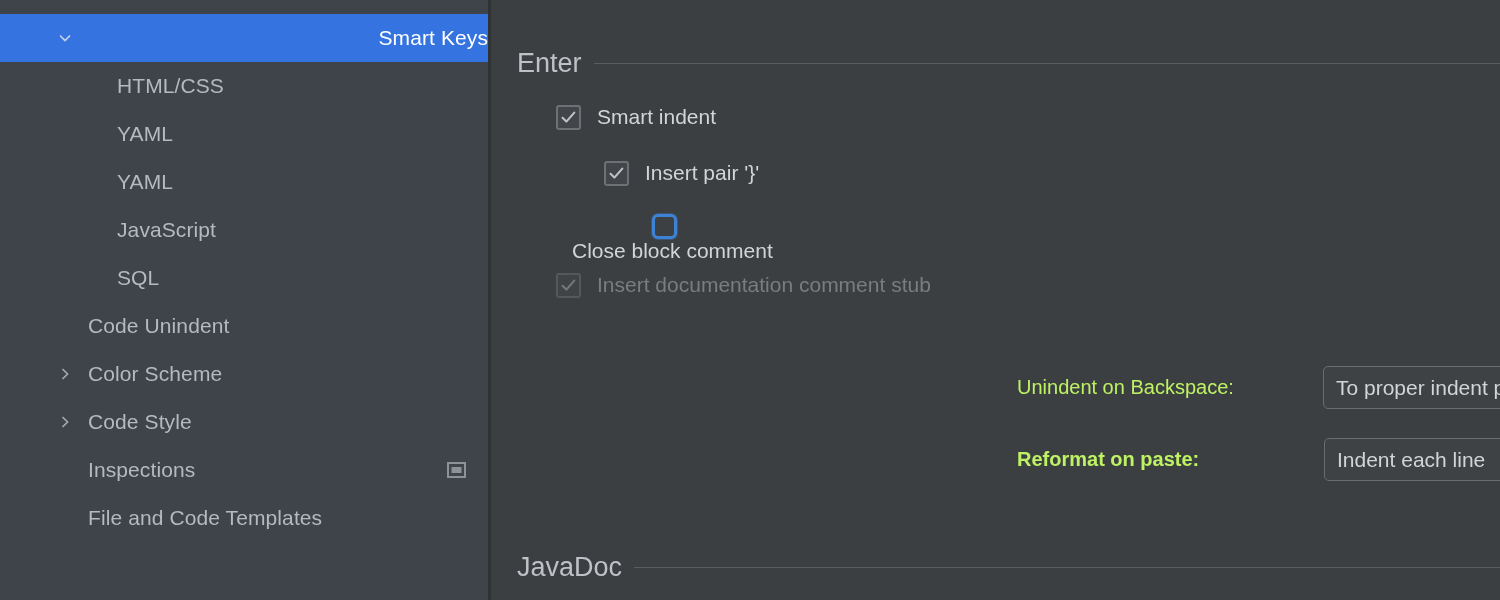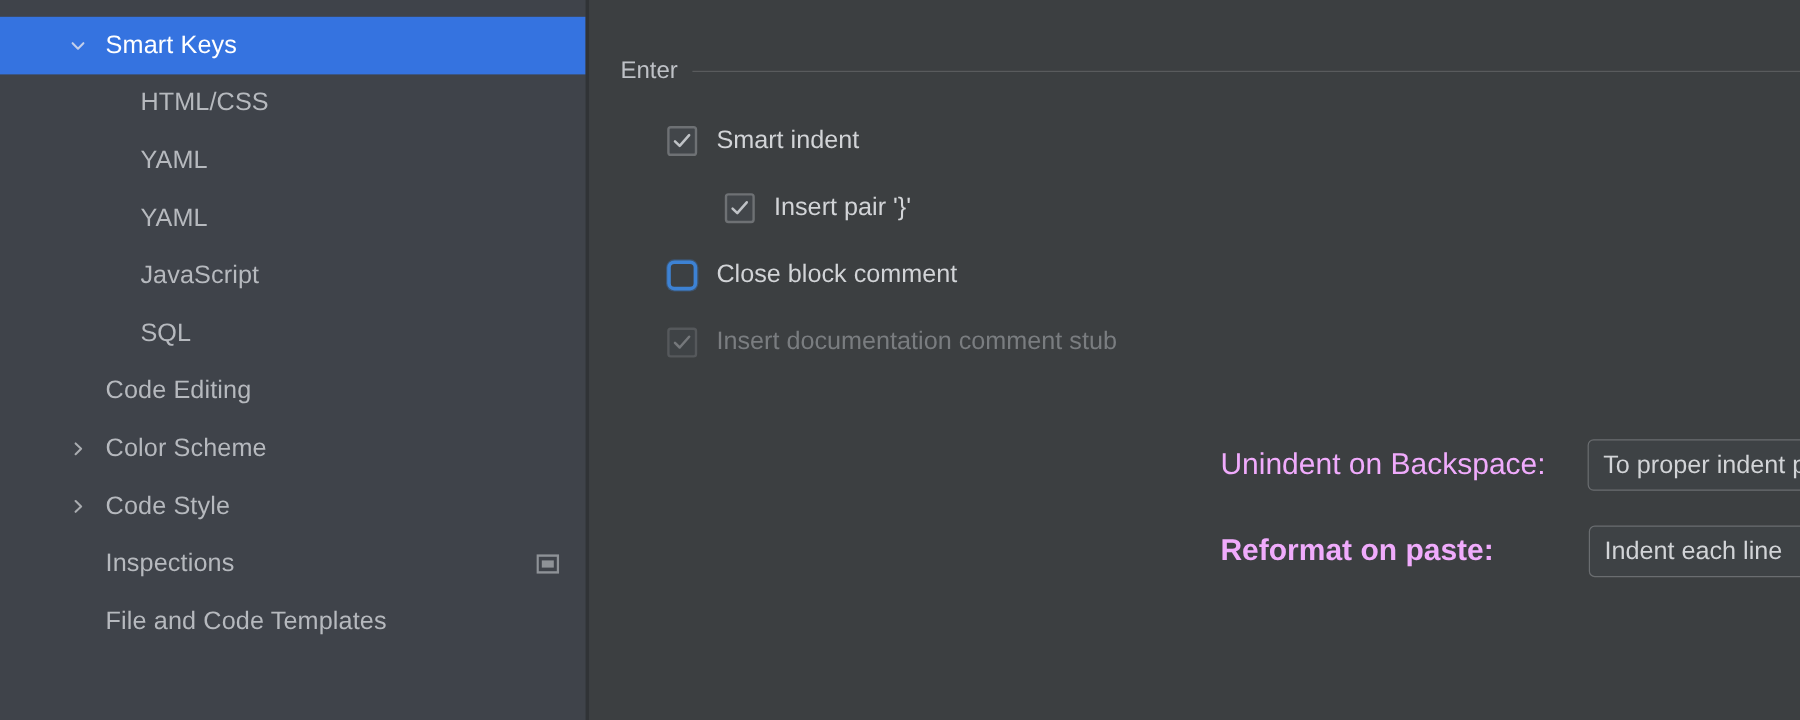--- a/index.html
+++ b/index.html
@@ -61,20 +61,21 @@
     position: relative;
     height: 48px;
     display: flex;
     align-items: center;
     white-space: nowrap;
     cursor: default;
   }
 
   .sb-row.selected {
     background: #3573E0;
+    justify-content: flex-end;
   }
 
   .chev {
     position: absolute;
     top: 50%;
     width: 14px; height: 14px;
     margin-top: -7px;
   }
   .chev svg { display: block; width: 14px; height: 14px; }
 
@@ -113,21 +114,21 @@
   }
 
   .section-head {
     position: absolute;
     left: 26px;
     display: flex;
     align-items: center;
     width: calc(100% - 26px);
   }
   .section-title {
-    font-size: 20px;
+    font-size: 27px;
     color: #BEC1C6;
     white-space: nowrap;
     padding-right: 12px;
   }
   .section-rule {
     flex: 1 1 auto;
     height: 1px;
     background: #595B5D;
   }
 
@@ -167,22 +168,22 @@
   }
   .cb-row.disabled .cb-label { color: #7A7D80; }
 
   
   .dd-row {
     position: absolute;
     display: flex;
     align-items: center;
   }
   .dd-label {
-    font-size: 25px;
-    color: #f0abfc;
+    font-size: 20px;
+    color: #bef264;
     white-space: nowrap;
   }
   .dd-control {
     position: relative;
     display: flex;
     align-items: center;
     height: 43px;
     border: 1px solid #6A6D70;
     border-radius: 5px;
     background: #3E4245;
@@ -220,21 +221,21 @@
         <div class="sb-row lvl2">
           <span class="sb-label">YAML</span>
         </div>
         <div class="sb-row lvl2">
           <span class="sb-label">JavaScript</span>
         </div>
         <div class="sb-row lvl2">
           <span class="sb-label">SQL</span>
         </div>
         <div class="sb-row lvl1">
-          <span class="sb-label">Code Editing</span>
+          <span class="sb-label">Code Unindent</span>
         </div>
         <div class="sb-row lvl1">
           <span class="chev">
             <svg viewBox="0 0 14 14">
               <path d="M5 2.5 L9.6 7 L5 11.5" fill="none" stroke="#A9ACB0" stroke-width="1.7" stroke-linecap="round" stroke-linejoin="round"></path>
             </svg>
           </span>
           <span class="sb-label">Color Scheme</span>
         </div>
         <div class="sb-row lvl1">
@@ -279,21 +280,21 @@
 
     <div class="cb-row" style="top:158px;margin-left:48px;">
       <span class="cb-box">
         <svg width="17" height="17" viewBox="0 0 17 17">
           <path d="M2.5 8.8 L6.4 12.6 L14.3 3.6" fill="none" stroke="#BFC2C6" stroke-width="2.1" stroke-linecap="round" stroke-linejoin="round"></path>
         </svg>
       </span>
       <span class="cb-label">Insert pair '}'</span>
     </div>
 
-    <div class="cb-row focused" style="top:214px;">
+    <div class="cb-row focused" style="top:214px;flex-direction:column;">
       <span class="cb-box"></span>
       <span class="cb-label">Close block comment</span>
     </div>
 
     <div class="cb-row disabled" style="top:270px;">
       <span class="cb-box">
         <svg width="17" height="17" viewBox="0 0 17 17">
           <path d="M2.5 8.8 L6.4 12.6 L14.3 3.6" fill="none" stroke="#75787B" stroke-width="2.1" stroke-linecap="round" stroke-linejoin="round"></path>
         </svg>
       </span>
@@ -309,15 +310,19 @@
     </div>
 
     <div class="dd-row" style="top:438px; left:526px;">
       <span class="dd-label" style="width:307px;font-weight:bold;">Reformat on paste:</span>
       <span class="dd-control" style="width:295px;">
         <span class="dd-value">Indent each line</span>
 
       </span>
     </div>
 
+    <div class="section-head" style="top:552px;">
+      <span class="section-title">JavaDoc</span>
+      <span class="section-rule"></span>
+    </div>
 
   </div>
 </div>
 
 </body></html>

